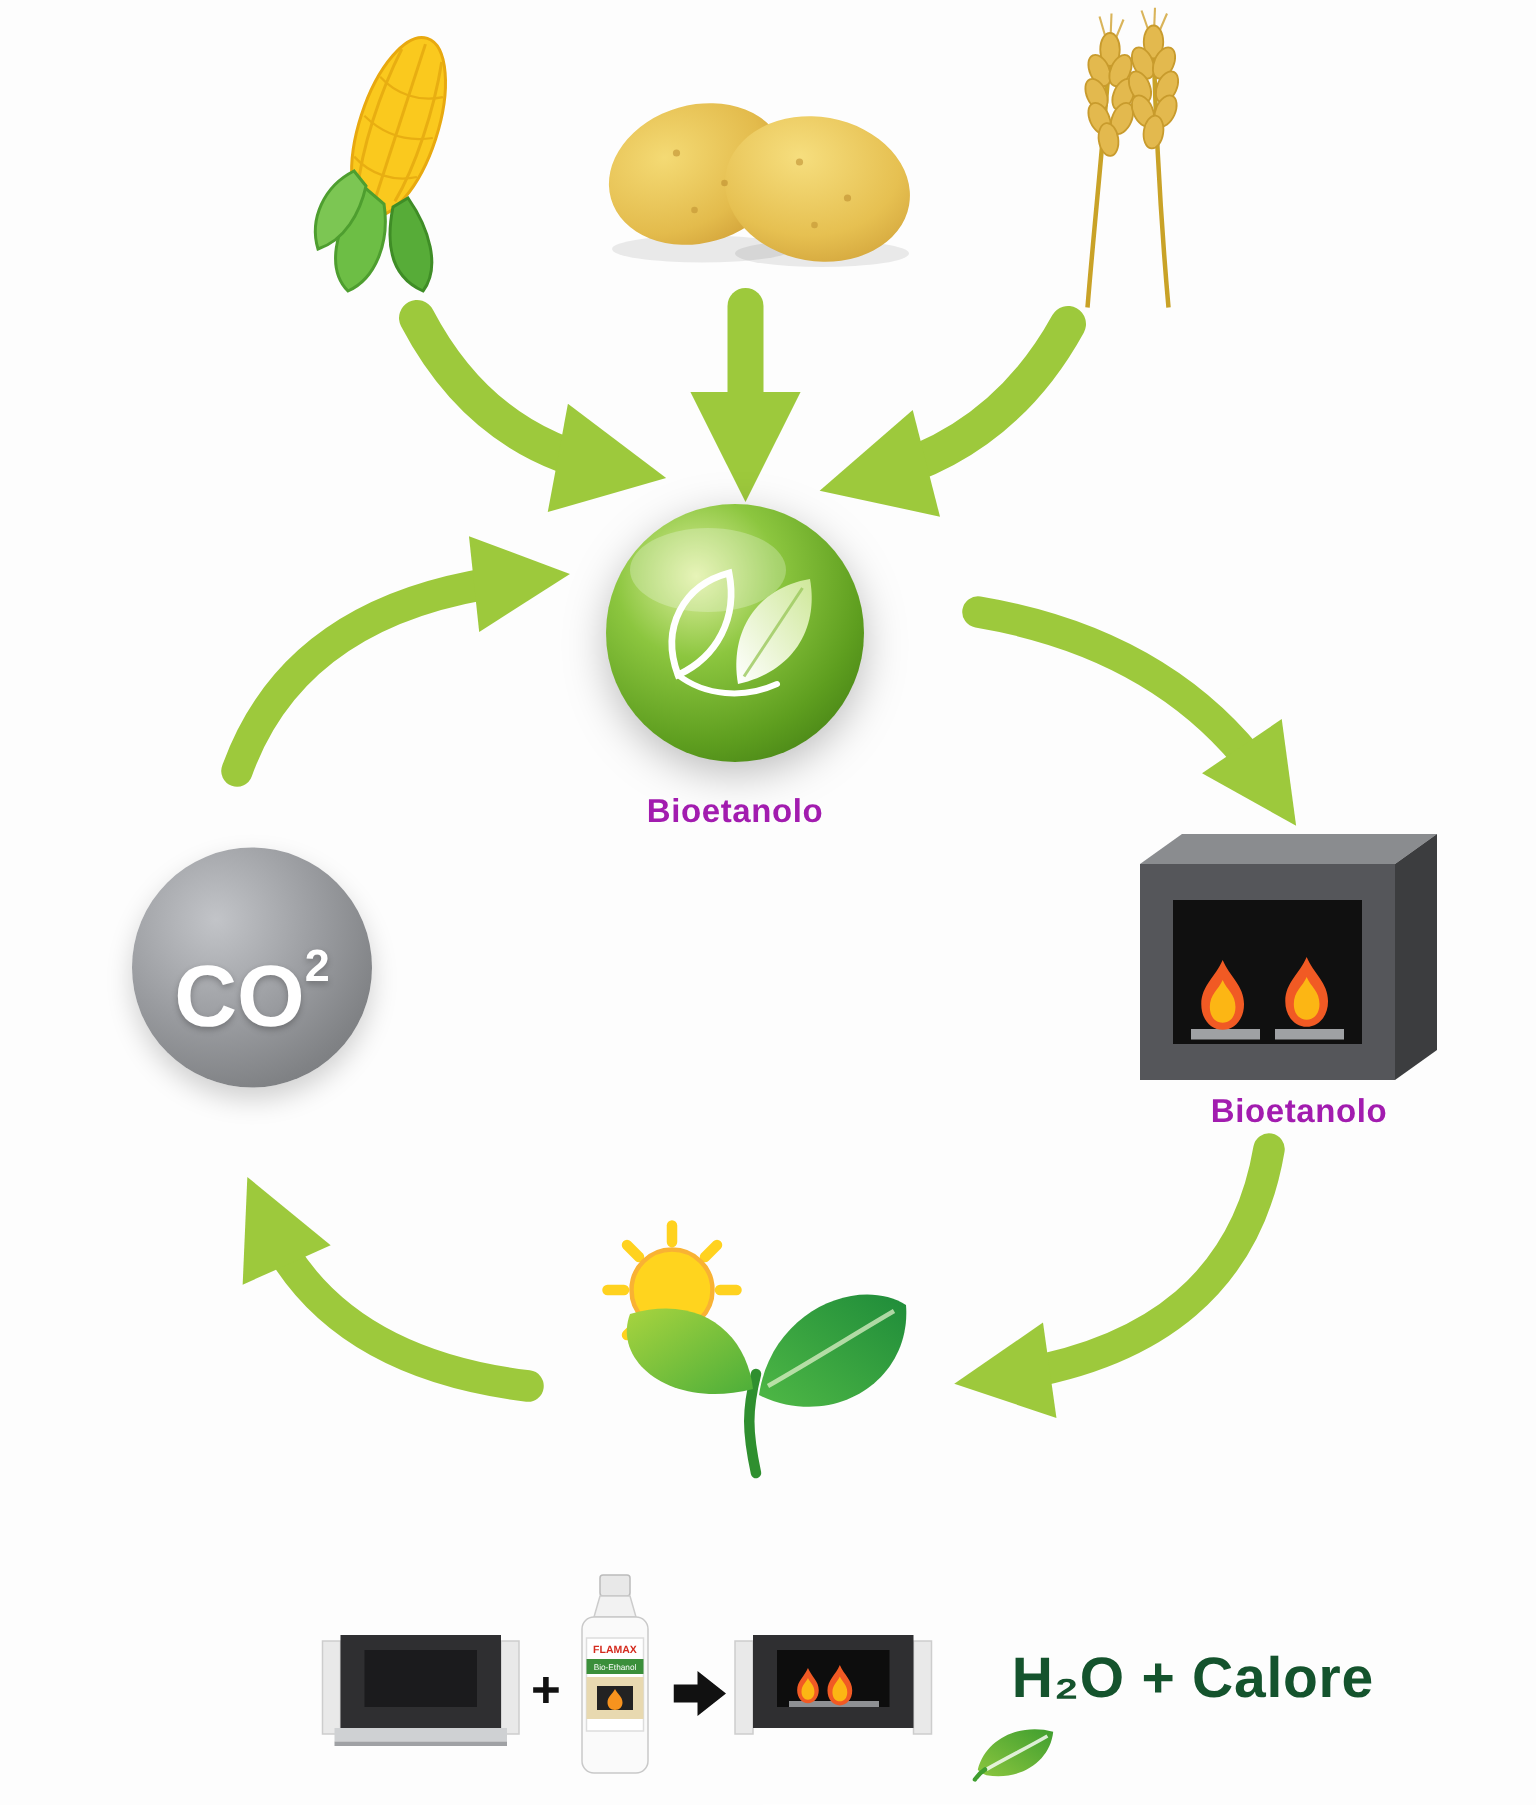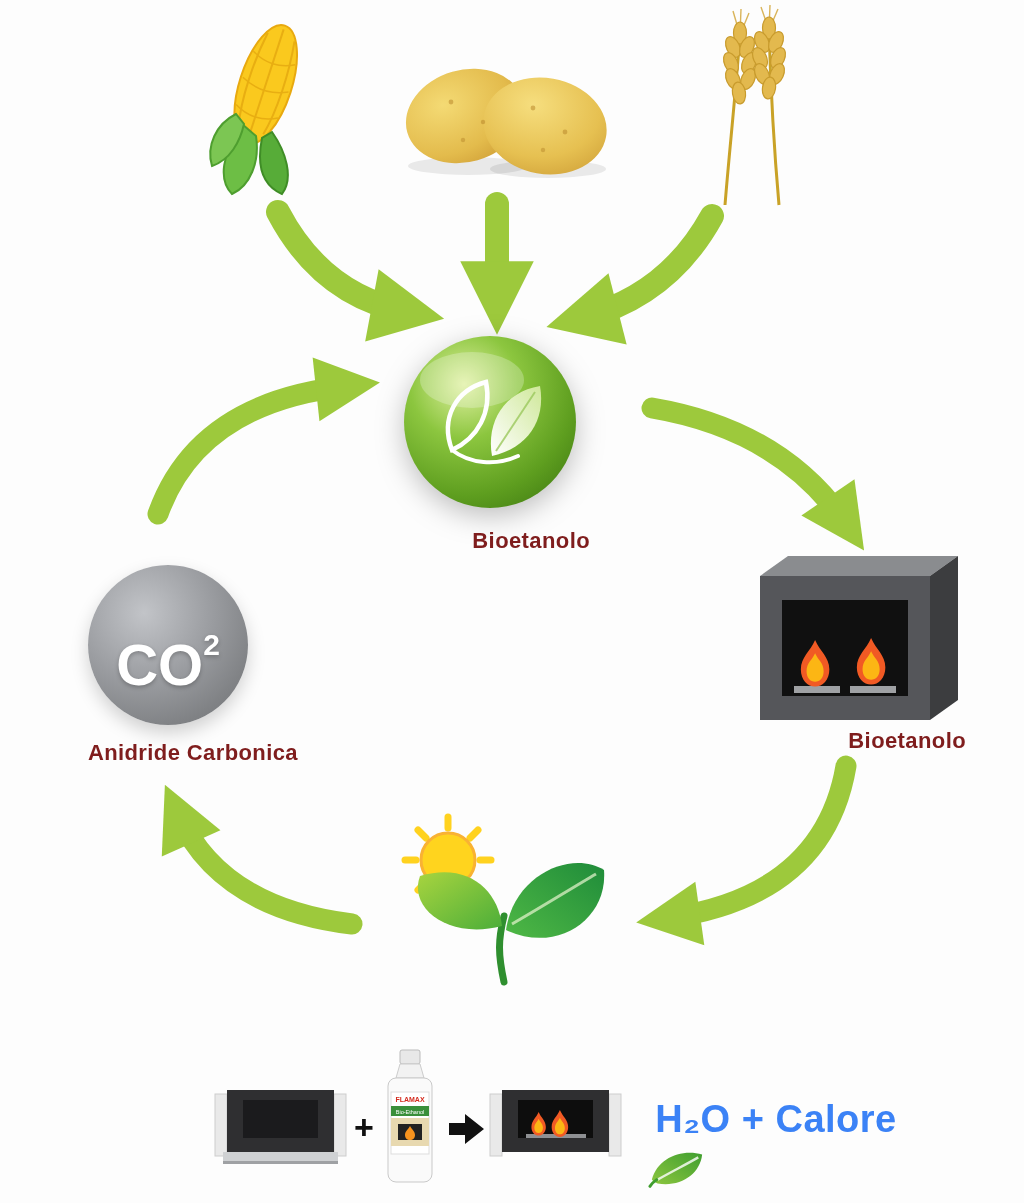--- a/index.html
+++ b/index.html
@@ -1,38 +1,38 @@
 <!DOCTYPE html>
 <html><head>
 <meta charset="utf-8">
 <style>
   * { margin:0; padding:0; box-sizing:border-box; }
   body { background:#ffffff; font-family:"Liberation Sans", sans-serif; }
   .stage { position:relative; width:1024px; height:1203px; margin:0 auto; background:#fdfdfd; overflow:hidden; }
   .abs { position:absolute; }
   .node-label {
-    position:absolute; text-align:right; font-weight:bold;
-    font-size:22px; color:#7f1d1d; letter-spacing:.4px;
+    position:absolute; text-align:center; font-weight:bold;
+    font-size:22px; color:#a21caf; letter-spacing:.4px;
   }
   .co2-circle {
     border-radius:50%;
     background: radial-gradient(circle at 35% 30%, #C2C4C8 0%, #9A9CA0 45%, #808285 75%, #6F7174 100%);
     display:flex; align-items:center; justify-content:center;
     box-shadow: 0 8px 18px rgba(0,0,0,.18);
   }
   .co2-symbol {
     color:#ffffff; font-weight:bold; font-size:58px;
     text-shadow:0 2px 4px rgba(0,0,0,.25);
     margin-top:39px;
   }
   .co2-sup { font-size:30px; vertical-align:super; position:relative; top:-10px; }
   .sphere-wrap { filter: drop-shadow(0 8px 14px rgba(0,0,0,.25)); }
   .plus-sign { font-size:34px; font-weight:bold; color:#111; }
   .result-text {
-    font-size:38px; font-weight:bold; color:#3b82f6; text-align:center;
+    font-size:38px; font-weight:bold; color:#14532d; text-align:right;
     letter-spacing:.5px; white-space:nowrap;
   }
 </style>
 </head>
 <body>
 
 <div class="stage">
 
   <svg class="abs" style="left:0;top:0" width="1024" height="1203" viewBox="0 0 1024 1203">
     <defs>
@@ -144,21 +144,20 @@
       <path d="M52,118 C70,132 96,134 118,124" fill="none" stroke="#ffffff" stroke-width="4" stroke-linecap="round"></path>
       <path d="M92,124 C86,90 104,60 140,54 C146,88 128,116 92,124 Z" fill="url(#leafFill)"></path>
       <path d="M96,119 L135,60" stroke="#9CC95E" stroke-width="2" opacity="0.8"></path>
     </svg>
   </div>
   <div class="node-label" style="left:390px;top:528px;width:200px">Bioetanolo</div>
 
   <div class="abs co2-circle" style="left:88px;top:565px;width:160px;height:160px">
     <span class="co2-symbol"><span>CO</span><span class="co2-sup">2</span></span>
   </div>
-  <div class="node-label" style="left:43px;top:740px;width:255px">Anidride Carbonica</div>
 
   <svg class="abs" style="left:752px;top:548px" width="210" height="180" viewBox="0 0 210 180">
     <polygon points="8,28 36,8 206,8 178,28" fill="#8A8C8F"></polygon>
     <polygon points="178,28 206,8 206,152 178,172" fill="#3C3D3F"></polygon>
     <rect x="8" y="28" width="170" height="144" fill="#55565A"></rect>
     <rect x="30" y="52" width="126" height="96" fill="#101010"></rect>
     <rect x="42" y="138" width="46" height="7" fill="#9FA1A4"></rect>
     <rect x="98" y="138" width="46" height="7" fill="#9FA1A4"></rect>
     <g transform="translate(46,92) scale(0.95)">
       <path d="M18,0 C23,12 33,18 33,31 C33,42 26,49 18,49 C10,49 3,42 3,31 C3,18 13,12 18,0 Z" fill="#F15A24"></path>

